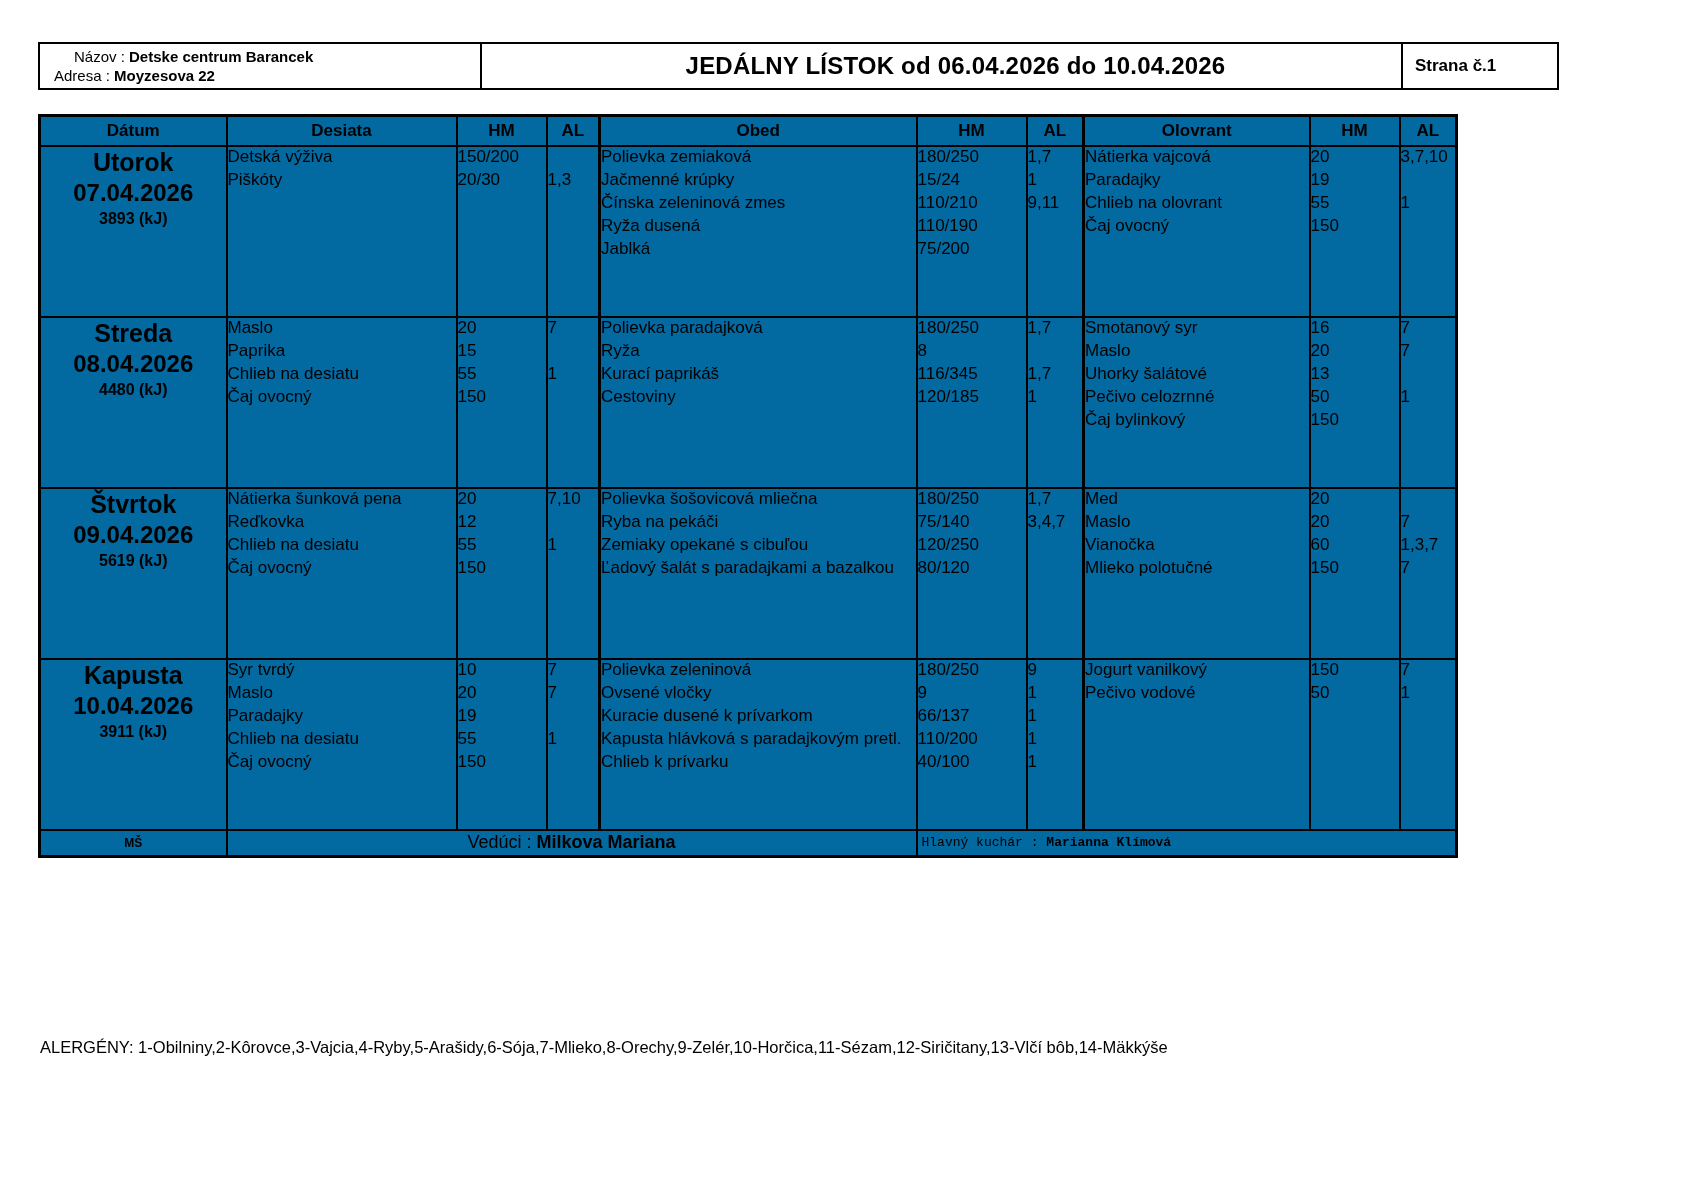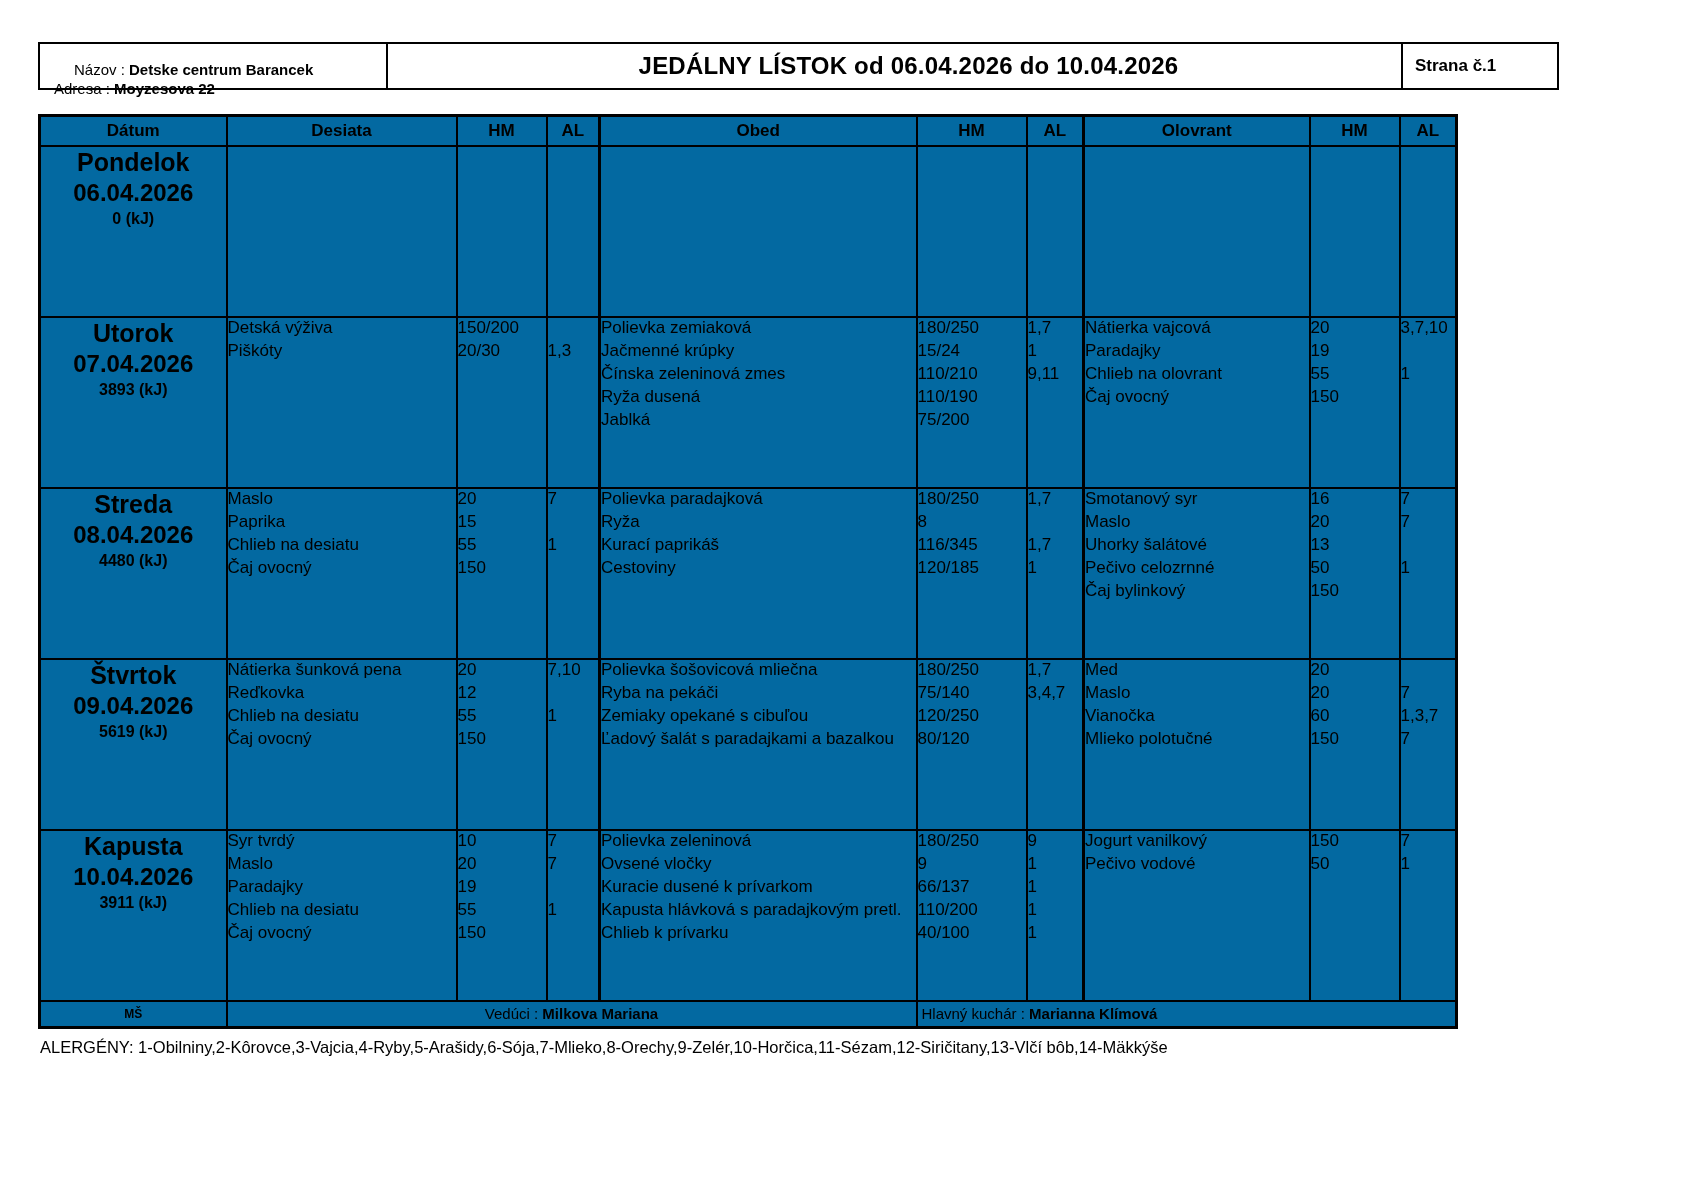--- a/index.html
+++ b/index.html
@@ -10,21 +10,21 @@
   }
   .page { position:absolute; inset:0; }
 
   
   .top-band {
     position:absolute; left:38px; top:42px; width:1521px; height:48px;
     border:2px solid #000; box-sizing:border-box; display:flex; background:#fff;
   }
   .top-band > div { border-right:2px solid #000; box-sizing:border-box; }
   .top-band > div:last-child { border-right:none; }
-  .org-box { width:348px; padding-top:16px; }
+  .org-box { width:442px; padding-top:3px; }
   .org-line { font-size:15px; line-height:19px; white-space:nowrap; }
   .org-line.nazov { padding-left:34px; }
   .org-line.adresa { padding-left:14px; }
   .org-line .b { font-weight:bold; }
   .title-box {
     flex:1; display:flex; align-items:center; justify-content:center;
     font-weight:bold; font-size:24px; letter-spacing:0.2px;padding-left:28px;
   }
   .page-box {
     width:154px; display:flex; align-items:center;
@@ -50,22 +50,22 @@
   .day-name   { font-size:25px; font-weight:bold; line-height:31px; }
   .day-date   { font-size:24px; font-weight:bold; line-height:30px; }
   .day-energy { font-size:16px; font-weight:bold; line-height:22px; }
 
   td.meal-cell { padding:4px 4px 0 7px; }
   td.num-cell  { padding:4px 2px 0 6px; }
   .line { height:23px; font-size:17px; white-space:nowrap; overflow:hidden; }
 
   tr.foot-row td { height:27px; vertical-align:middle; }
   .foot-ms    { text-align:center; font-size:12px; font-weight:bold; }
-  .foot-mid   { text-align:center; font-size:15px; }
-  .foot-right { font-size:15px; padding-left:4px !important; }
+  .foot-mid   { text-align:center; font-size:18px; }
+  .foot-right { font-size:13px; padding-left:4px !important;font-family:Liberation Mono, monospace; }
   .foot-mid .b, .foot-right .b { font-weight:bold; }
 
   
   .allergens  { position:absolute; left:40px; top:1038px; font-size:16.5px; }
   .disclaimer { position:absolute; left:40px; top:1060px; font-size:16px; }
 </style>
 </head>
 <body>
 
 <div class="page">
@@ -108,36 +108,20 @@
           <th>HM</th>
           <th>AL</th>
           <th class="thick-left">Olovrant</th>
           <th>HM</th>
           <th>AL</th>
         </tr>
     </thead>
     <tbody>
         <tr style="height: 171px;">
           <td class="date-cell">
-            <div class="day-name">Pondelok</div>
-            <div class="day-date">06.04.2026</div>
-            <div class="day-energy">0 (kJ)</div>
-          </td>
-          <td class="meal-cell"></td>
-          <td class="num-cell"></td>
-          <td class="num-cell"></td>
-          <td class="meal-cell thick-left"></td>
-          <td class="num-cell"></td>
-          <td class="num-cell"></td>
-          <td class="meal-cell thick-left"></td>
-          <td class="num-cell"></td>
-          <td class="num-cell"></td>
-        </tr>
-        <tr style="height: 171px;">
-          <td class="date-cell">
             <div class="day-name">Utorok</div>
             <div class="day-date">07.04.2026</div>
             <div class="day-energy">3893 (kJ)</div>
           </td>
           <td class="meal-cell">
             <div class="line">Detská výživa</div>
             <div class="line">Piškóty</div>
           </td>
           <td class="num-cell">
             <div class="line">150/200</div>

